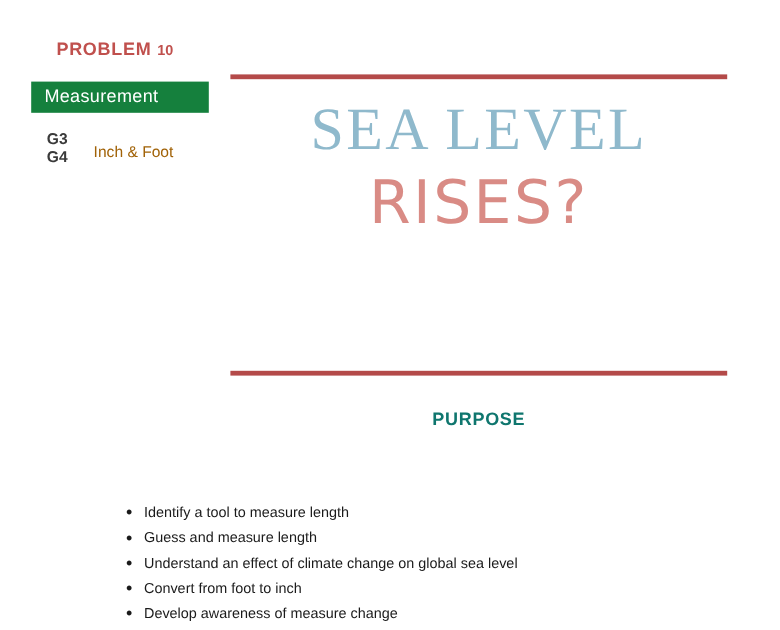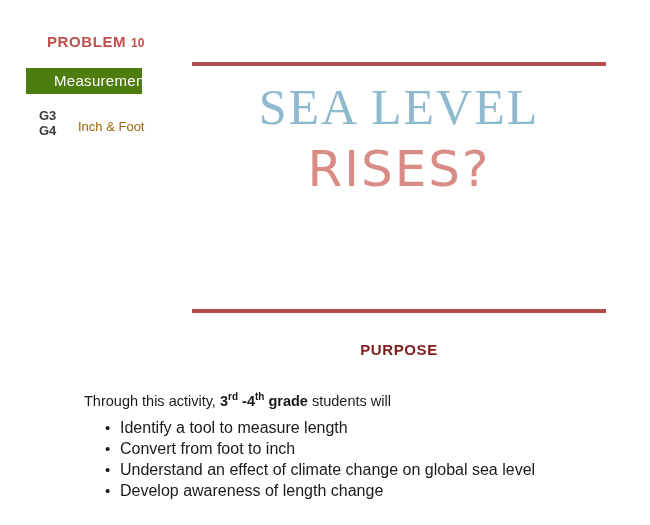--- a/index.html
+++ b/index.html
@@ -33,27 +33,27 @@
   }
   .problem-label .num {
     font-size: 12px;
     letter-spacing: 0;
   }
 
   .cat-badge {
     position: absolute;
     left: 26px;
     top: 68px;
-    width: 116px;
+    width: 148px;
     height: 26px;
-    background: #4d7c0f;
+    background: #15803d;
     color: #ffffff;
     font-size: 15px;
     line-height: 26px;
-    padding-left: 28px;
+    padding-left: 11px;
     box-sizing: border-box;
     letter-spacing: 0.3px;
   }
 
   .grade-box {
     position: absolute;
     left: 39px;
     top: 108px;
     font-size: 13px;
     color: #3a3a3a;
@@ -110,42 +110,42 @@
 
   
   .purpose-heading {
     position: absolute;
     left: 192px;
     top: 341px;
     width: 414px;
     text-align: center;
     font-size: 15px;
     font-weight: bold;
-    color: #7f1d1d;
+    color: #0f766e;
     letter-spacing: 0.6px;
   }
 
   .intro {
     position: absolute;
     left: 84px;
     top: 391px;
     font-size: 14.5px;
     color: #1a1a1a;
   }
   .intro b { font-weight: bold; }
   .intro sup { font-size: 10px; vertical-align: super; }
 
   .bullets {
     position: absolute;
     left: 96px;
     top: 417px;
     margin: 0;
     padding: 0 0 0 24px;
     list-style: none;
-    font-size: 16px;
+    font-size: 12px;
     color: #1a1a1a;
   }
   .bullets li {
     position: relative;
     line-height: 21px;
     padding-left: 0;
   }
   .bullets li::before {
     content: "•";
     position: absolute;
@@ -182,24 +182,22 @@
     </span>
     <span class="l3">
       <span class="t-pink">RISES?</span>
     </span>
   </div>
 
   <div class="rule rule-bottom"></div>
 
   <div class="purpose-heading">PURPOSE</div>
 
-  <div class="intro">
-    <span>Through this activity, </span><b>3</b><b><sup>rd</sup></b><b> -</b><b>4</b><b><sup>th</sup></b><b> grade</b><span> students will</span>
-  </div>
 
   <ul class="bullets">
     <li>Identify a tool to measure length</li>
+    <li>Guess and measure length</li>
+    <li>Understand an effect of climate change on global sea level</li>
     <li>Convert from foot to inch</li>
-    <li>Understand an effect of climate change on global sea level</li>
-    <li>Develop awareness of length change</li>
+    <li>Develop awareness of measure change</li>
   </ul>
 
 </div>
 
 </body></html>

